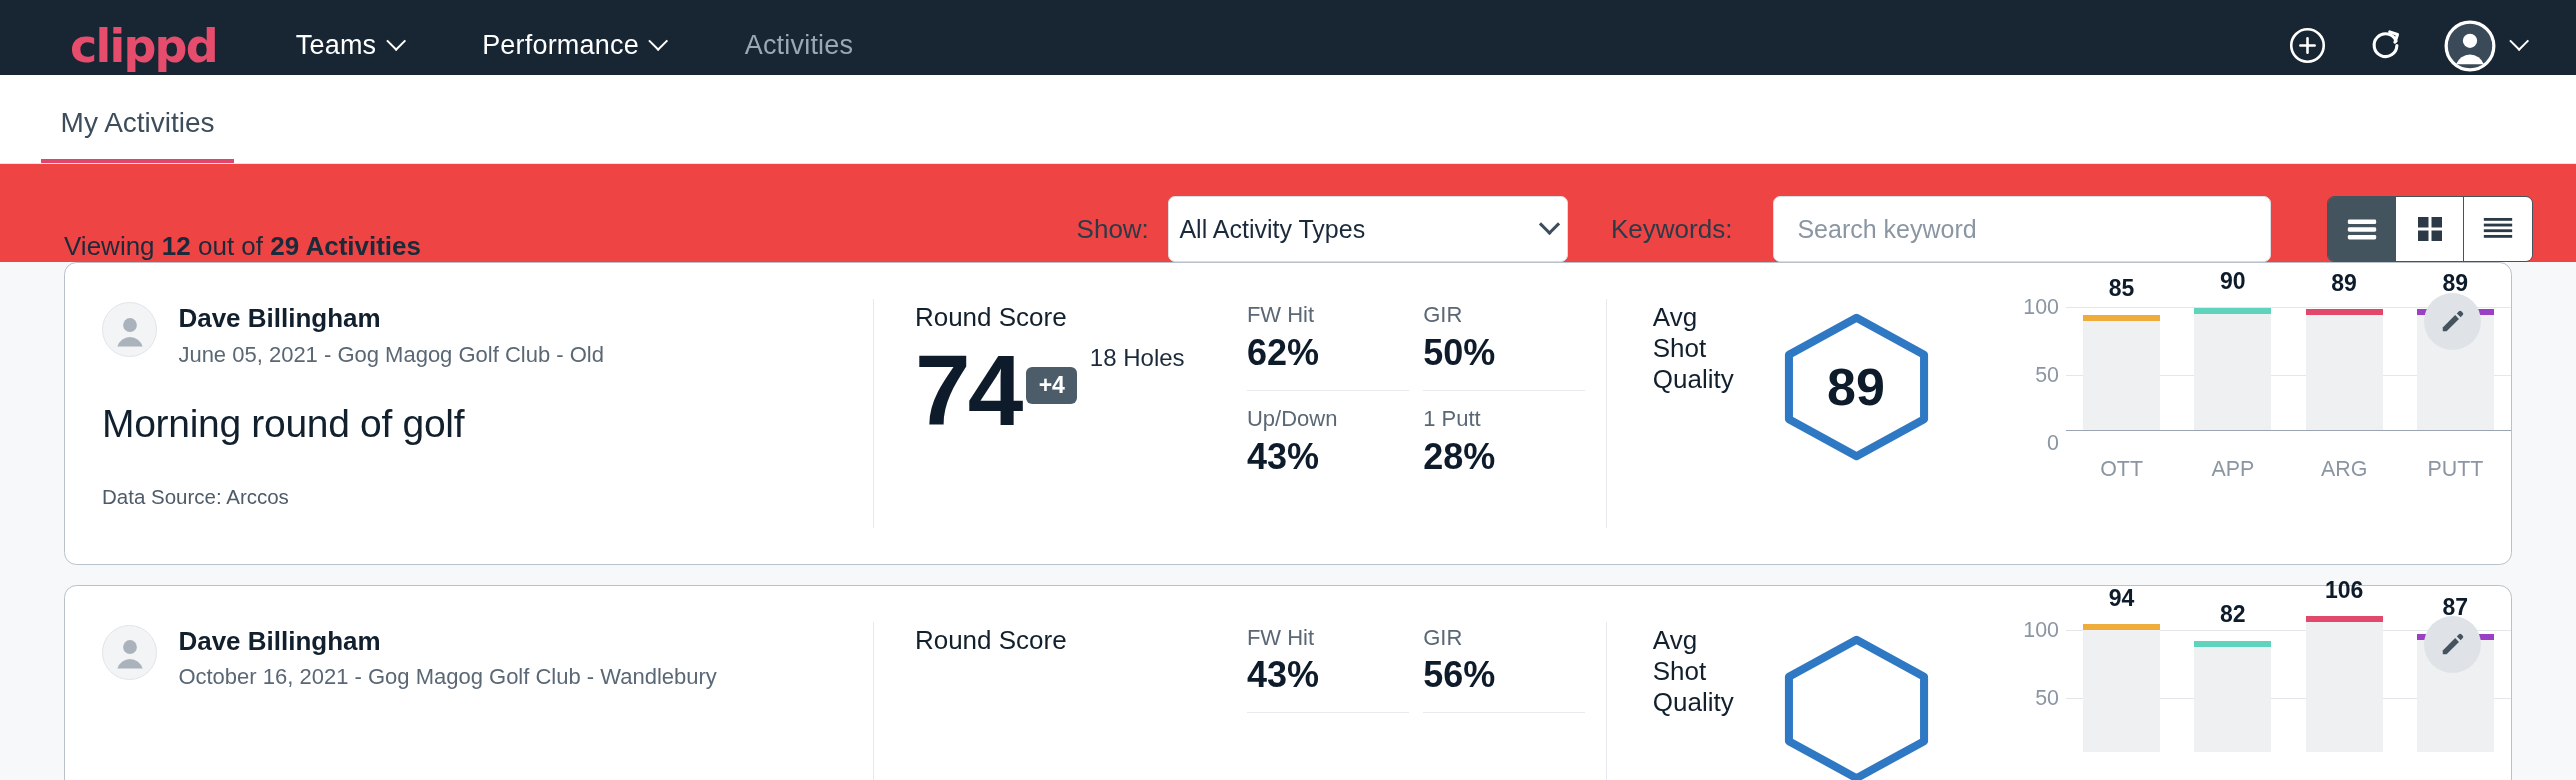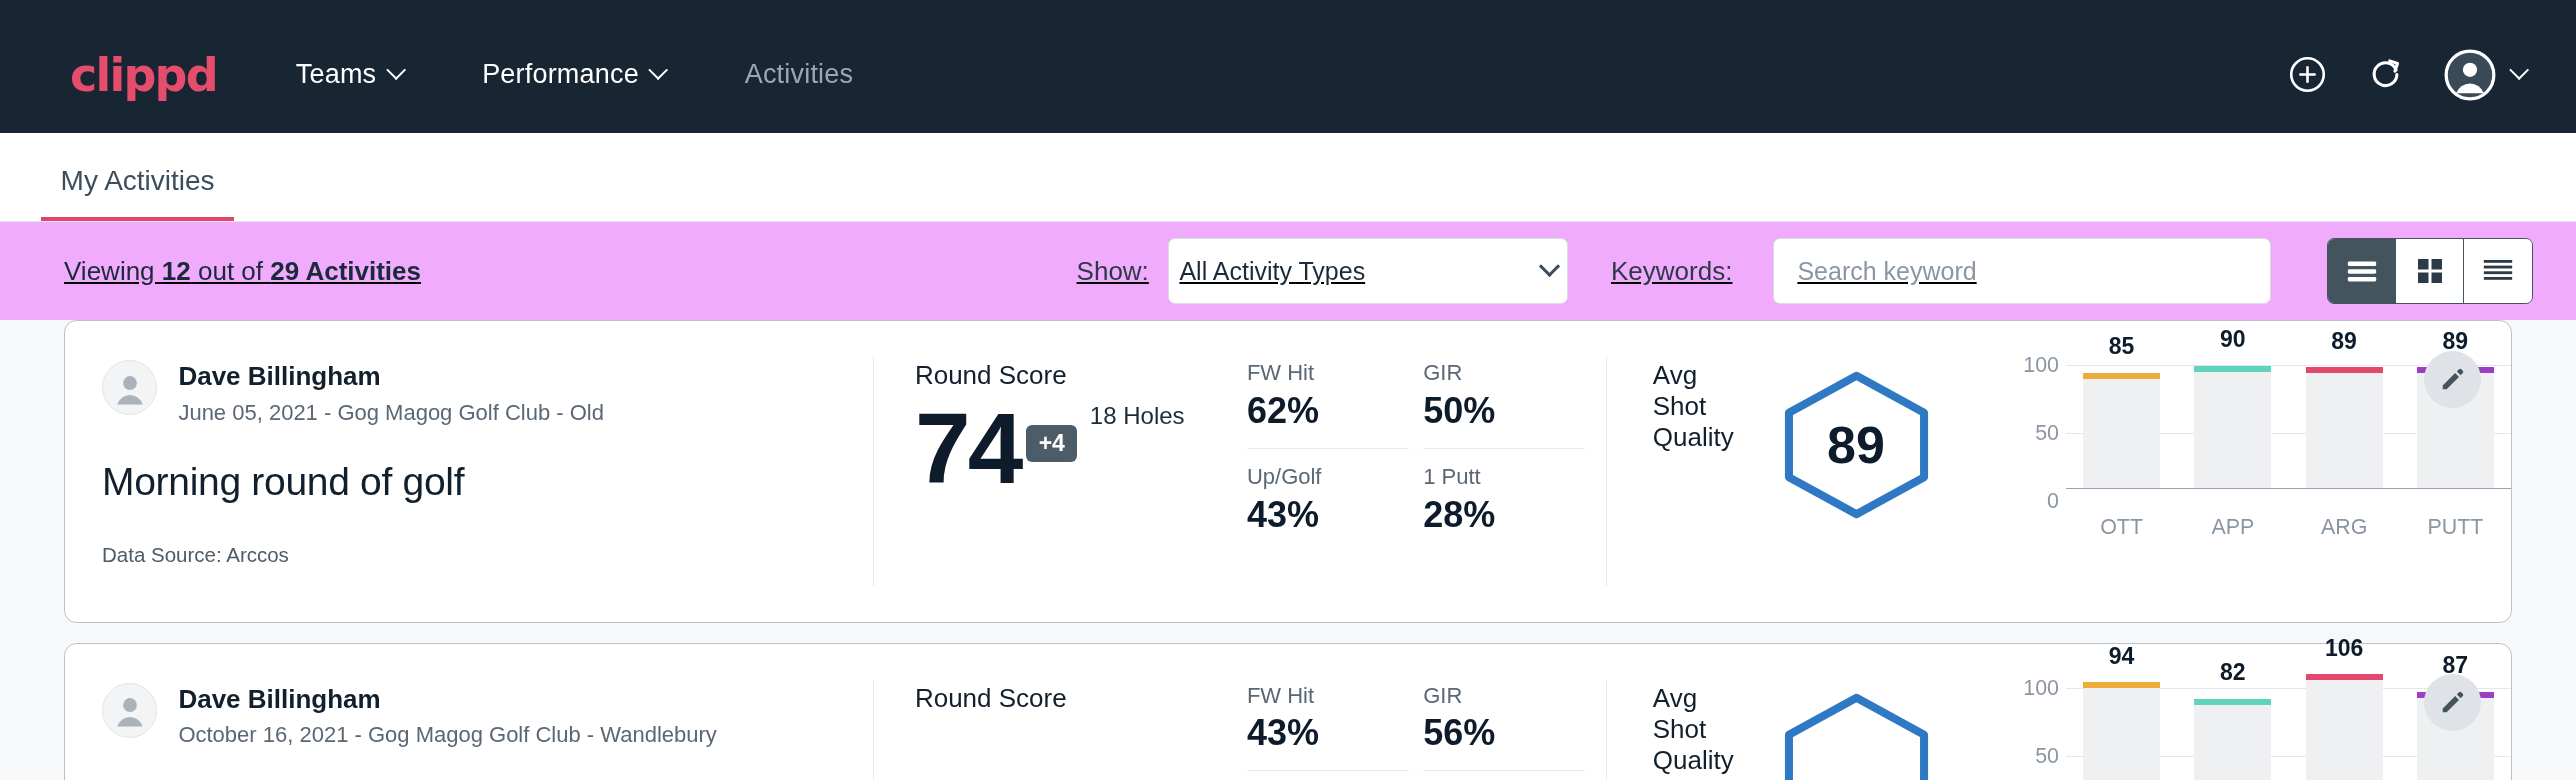--- a/index.html
+++ b/index.html
@@ -5,21 +5,21 @@
   * { box-sizing: border-box; margin: 0; padding: 0; }
   html, body {
     width: 2576px; height: 780px;
     background: #f7f8fa;
     font-family: "Liberation Sans", sans-serif;
     overflow: hidden;
   }
 
   
   .topnav {
-    height: 133px;
+    height: 75px;
     background: #182533;
     display: flex;
     align-items: center;
     padding: 16px 50px 0 70px;
     position: relative;
   }
   .logo {
     font-size: 46px;
     font-weight: 700;
     color: #e8days;
@@ -64,24 +64,23 @@
     color: #3d4d5c;
     padding: 0 19.6px 19.6px 19.6px;
     border-bottom: 4.5px solid #e0456b;
     cursor: pointer;
   }
 
   
   .filterbar {
     height: 98px;
     display: flex;
-    align-items: center;
+    align-items: flex-end;
     padding: 0 43px 0 64px;
-    background: #f0abfc;
-    text-decoration: underline;
+    background: #ef4444;
   }
   .viewing { font-size: 26px; color: #1b2a3a; }
   .viewing b { font-weight: 700; }
   .filter-mid {
     margin-left: auto;
     display: flex; align-items: center; gap: 19.6px;
   }
   .flabel { font-size: 26px; color: #2c3a48; }
   .select {
     width: 400px; height: 66px;
@@ -328,21 +327,21 @@
         <div class="badge">+4</div>
         <div class="holes">18 Holes</div>
       </div>
     </div>
 
     <div class="col-stats">
       <div class="statcol">
         <div class="slabel">FW Hit</div>
         <div class="sval">62%</div>
         <div class="shr"></div>
-        <div class="slabel">Up/Golf</div>
+        <div class="slabel">Up/Down</div>
         <div class="sval">43%</div>
       </div>
       <div class="statcol">
         <div class="slabel">GIR</div>
         <div class="sval">50%</div>
         <div class="shr"></div>
         <div class="slabel">1 Putt</div>
         <div class="sval">28%</div>
       </div>
     </div>

